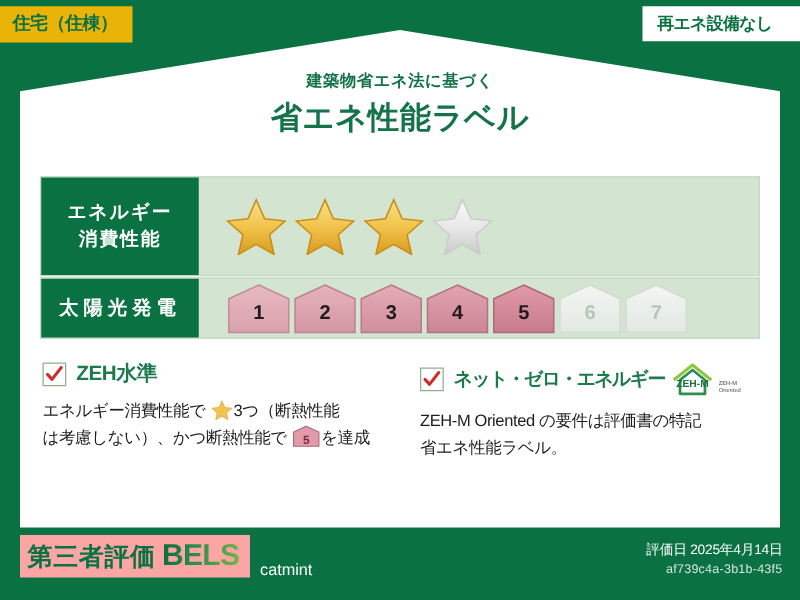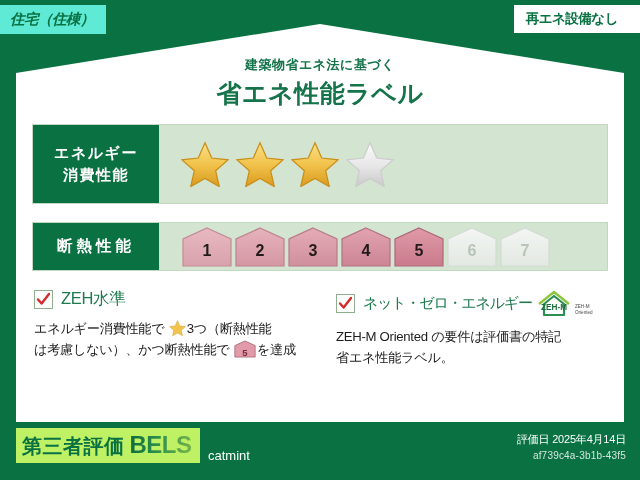--- a/index.html
+++ b/index.html
@@ -23,29 +23,28 @@
     left: 0; top: 0;
     width: 640px; height: 124px;
     overflow: hidden;
   }
   #header-roof svg { display: block; }
 
   
   #tag-building-type {
     position: absolute;
     left: 0; top: 5px;
-    background: #5eead4;
+    background: #eab308;
     color: #0a7242;
     font-weight: bold;
     font-size: 14.5px;
     padding: 6px 12px 6px 10px;
     letter-spacing: -0.5px;
     z-index: 6;
     line-height: 1.15;
-    font-style: italic;
   }
   
   #tag-renewable {
     position: absolute;
     right: 0; top: 5px;
     background: #ffffff;
     color: #0a7242;
     font-weight: bold;
     font-size: 13.5px;
     padding: 6px 22px 6px 12px;
@@ -83,21 +82,21 @@
 
   
   .rating-row {
     position: absolute;
     left: 16px;
     display: flex;
     align-items: stretch;
     background: #d3e4d1;
     border: 1px solid #c2d8c0;
   }
-  #row-energy { top: 12px; width: 576px; height: 80px; }
+  #row-energy { top: 29px; width: 576px; height: 80px; }
   #row-insulation { top: 110px; width: 576px; height: 49px; }
 
   .rating-label {
     width: 126px;
     background: #0a7242;
     color: #ffffff;
     font-weight: bold;
     display: flex;
     flex-direction: column;
     align-items: center;
@@ -161,21 +160,21 @@
     width: 19px; height: 19px;
     border: 1.6px solid #8fae8d;
     background: #fff;
     margin-right: 8px;
     flex-shrink: 0;
     position: relative;
   }
   .checkbox svg { position: absolute; left: 1px; top: 1px; }
   .zeh-head-text {
     font-size: 16.5px;
-    font-weight: normal;
+    font-weight: bold;
     color: #1d7a4e;
     letter-spacing: -0.3px;
     white-space: nowrap;
   }
   #zeh-col-right .zeh-head-text { font-size: 15px; letter-spacing: -1.2px; }
 
   #zehm-logo { margin-left: 3px; flex-shrink: 0; }
 
   .zeh-body {
     font-size: 13.2px;
@@ -194,21 +193,21 @@
   
   #footer {
     position: absolute;
     left: 0; bottom: 0;
     width: 640px; height: 58px;
     z-index: 5;
   }
   #footer-bels-tag {
     position: absolute;
     left: 16px; top: 6px;
-    background: #bef264;
+    background: #fca5a5;
     padding: 3px 8px 3px 6px;
     display: flex;
     align-items: baseline;
   }
   #bels-label-jp {
     font-size: 20px; font-weight: bold;
     color: #0a7242;
     letter-spacing: 0.5px;
   }
   #bels-word {
@@ -286,21 +285,21 @@
                 <stop offset="55%" stop-color="#e6e6e6"></stop>
             <stop offset="100%" stop-color="#c9c9c9"></stop>
               </linearGradient>
             </defs>
           <polygon points="26,2 33.3,18.5 51,20.5 37.6,32.4 41.5,49.5 26,40.7 10.5,49.5 14.4,32.4 1,20.5 18.7,18.5" fill="url(#gy1)" stroke="#cccccc" stroke-width="1.4"></polygon>
         </svg>
       </div>
     </div>
 
     <div id="row-insulation" class="rating-row">
-      <div class="rating-label">断熱性能</div>
+      <div class="rating-label">太陽光発電</div>
       <div class="rating-body">
         <div id="insulation-badges">
           <div class="house-badge">
             <svg width="52" height="42" viewBox="0 0 52 42">
                 <defs>
               <linearGradient id="p1" x1="0" y1="0" x2="0" y2="1">
               <stop offset="0%" stop-color="#e8b9c1"></stop>
                     <stop offset="100%" stop-color="#d8a2ac"></stop>
                   </linearGradient>
                 </defs>

